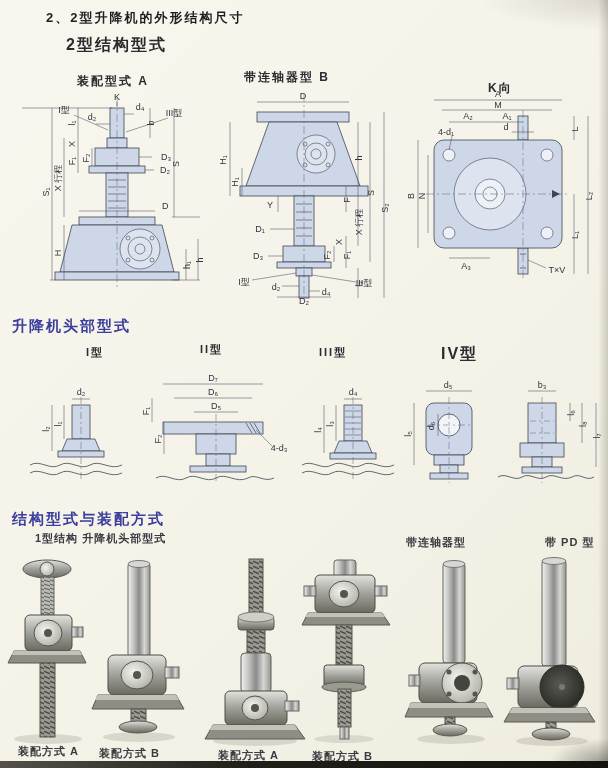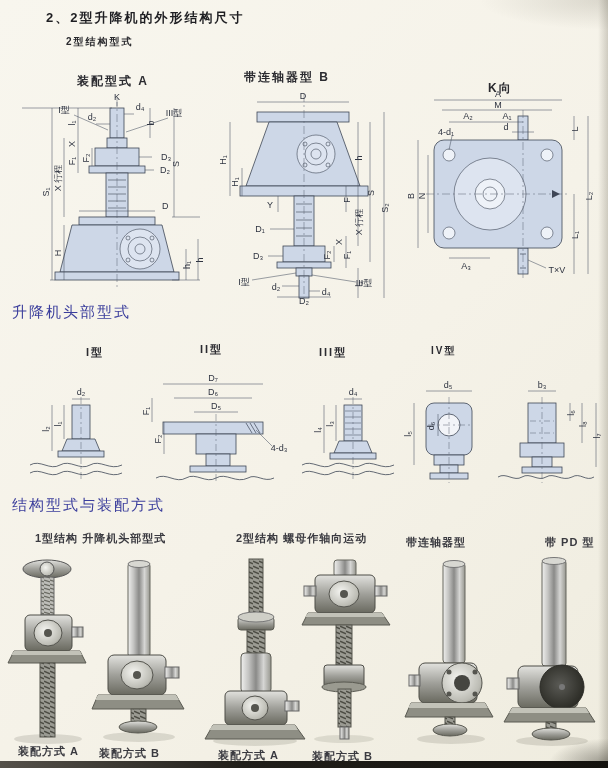--- a/index.html
+++ b/index.html
@@ -1,23 +1,23 @@
 <!DOCTYPE html>
 <html><head>
 <meta charset="utf-8">
 <style>
   html,body{margin:0;padding:0;background:#888;}
   #page{position:relative;width:608px;height:768px;margin:0 auto;overflow:hidden;
         background:linear-gradient(135deg,#f8f6ee 0%,#f5f2e8 55%,#efecdf 100%);
         font-family:"Liberation Sans",sans-serif;color:#24242a;}
   .abs{position:absolute;}
   .title{font-size:13px;font-weight:bold;letter-spacing:2px;color:#1e1e22;}
-  .subtitle{font-size:10px;font-weight:bold;letter-spacing:2px;color:#2a2a2e;}
+  .subtitle{font-size:16px;font-weight:bold;letter-spacing:2px;color:#2a2a2e;}
   .figcap{font-size:12px;font-weight:bold;letter-spacing:2px;color:#2b2b30;}
-  .blueh{font-size:15px;font-weight:normal;letter-spacing:2px;color:#3b3e9c;}
+  .blueh{font-size:15px;font-weight:bold;letter-spacing:2px;color:#3b3e9c;margin-top:14px;}
   .smallcap{font-size:11px;font-weight:bold;letter-spacing:1px;color:#3a3a40;}
   .asmcap{font-size:11px;font-weight:bold;letter-spacing:1px;color:#3a3a40;}
   svg{position:absolute;overflow:visible;}
   svg text{font-family:"Liberation Sans",sans-serif;fill:#2e3340;font-size:9px;}
   .edge-shadow-right{right:0;top:0;width:10px;height:768px;
         background:linear-gradient(to right,rgba(0,0,0,0),rgba(90,85,70,.25));}
   .edge-strip-bottom{left:0;bottom:0;width:608px;height:7px;
         background:linear-gradient(to right,#55514a,#211f1a 40%,#14120e);}
   .smudge-topright{right:0;top:0;width:130px;height:30px;
         background:radial-gradient(ellipse at top right,rgba(120,115,100,.22),rgba(0,0,0,0) 70%);}
@@ -260,21 +260,21 @@
     <text x="190" y="108" text-anchor="middle" transform="rotate(-90 190 108)">L₂</text>
     <text x="64" y="181" text-anchor="middle">A₃</text>
     <text x="155" y="185" text-anchor="middle">T×V</text>
   </svg>
 
   <div class="abs blueh" style="left:12px;top:303px">升降机头部型式</div>
 
   <div class="abs figcap" style="left:86px;top:345px;font-size:11px">I型</div>
   <div class="abs figcap" style="left:200px;top:342px;font-size:11px">II型</div>
   <div class="abs figcap" style="left:319px;top:345px;font-size:11px">III型</div>
-  <div class="abs figcap" style="left:431px;top:344px;font-size:10px">IV型</div>
+  <div class="abs figcap" style="left:441px;top:344px;font-size:16px">IV型</div>
 
   <svg style="left:22px;top:383px" width="110" height="100" viewBox="0 0 110 100">
     <g stroke="#3e4656" stroke-width=".8" fill="#cdd7e7">
       <rect x="50" y="22" width="18" height="34"></rect>
       <polygon points="45,56 73,56 78,68 40,68"></polygon>
       <rect x="36" y="68" width="46" height="6"></rect>
     </g>
     <line x1="59" y1="14" x2="59" y2="98" stroke="#5b6372" stroke-width=".5" stroke-dasharray="7 3 2 3"></line>
     <path d="M8,82 c10,-6 20,6 30,0 c10,-6 20,6 30,0 c10,-6 20,6 32,0" stroke="#3e4656" stroke-width=".8" fill="none"></path>
     <path d="M8,90 c10,-6 20,6 30,0 c10,-6 20,6 30,0 c10,-6 20,6 32,0" stroke="#3e4656" stroke-width=".8" fill="none"></path>
@@ -383,21 +383,20 @@
     </g>
     <text x="50" y="13" text-anchor="middle">b₃</text>
     <text x="82" y="38" text-anchor="middle" transform="rotate(-90 82 38)" font-size="8">l₆</text>
     <text x="94" y="49" text-anchor="middle" transform="rotate(-90 94 49)" font-size="8">l₈</text>
     <text x="108" y="61" text-anchor="middle" transform="rotate(-90 108 61)">l₇</text>
   </svg>
 
   <div class="abs blueh" style="left:12px;top:496px">结构型式与装配方式</div>
 
   <div class="abs smallcap" style="left:35px;top:531px">1型结构  升降机头部型式</div>
-  <div class="abs smallcap" style="left:236px;top:531px">2型结构  螺母作轴向运动</div>
   <div class="abs smallcap" style="left:406px;top:535px">带连轴器型</div>
   <div class="abs smallcap" style="left:545px;top:535px">带 PD 型</div>
 
   <svg style="left:8px;top:555px" width="80" height="190" viewBox="0 0 80 190">
     <ellipse cx="40" cy="184" rx="34" ry="5" fill="rgba(60,55,40,.14)"></ellipse>
     <ellipse cx="39" cy="14" rx="24" ry="9" fill="url(#box)" stroke="#555"></ellipse>
     <circle cx="39" cy="14" r="7" fill="url(#disc)" stroke="#555"></circle>
     <rect x="33" y="22" width="13" height="38" fill="url(#thr)" stroke="#666"></rect>
     <rect x="17" y="60" width="47" height="36" rx="5" fill="url(#box)" stroke="#4c4c46"></rect>
     <ellipse cx="40" cy="78" rx="14" ry="13" fill="url(#disc)" stroke="#55554f"></ellipse>

